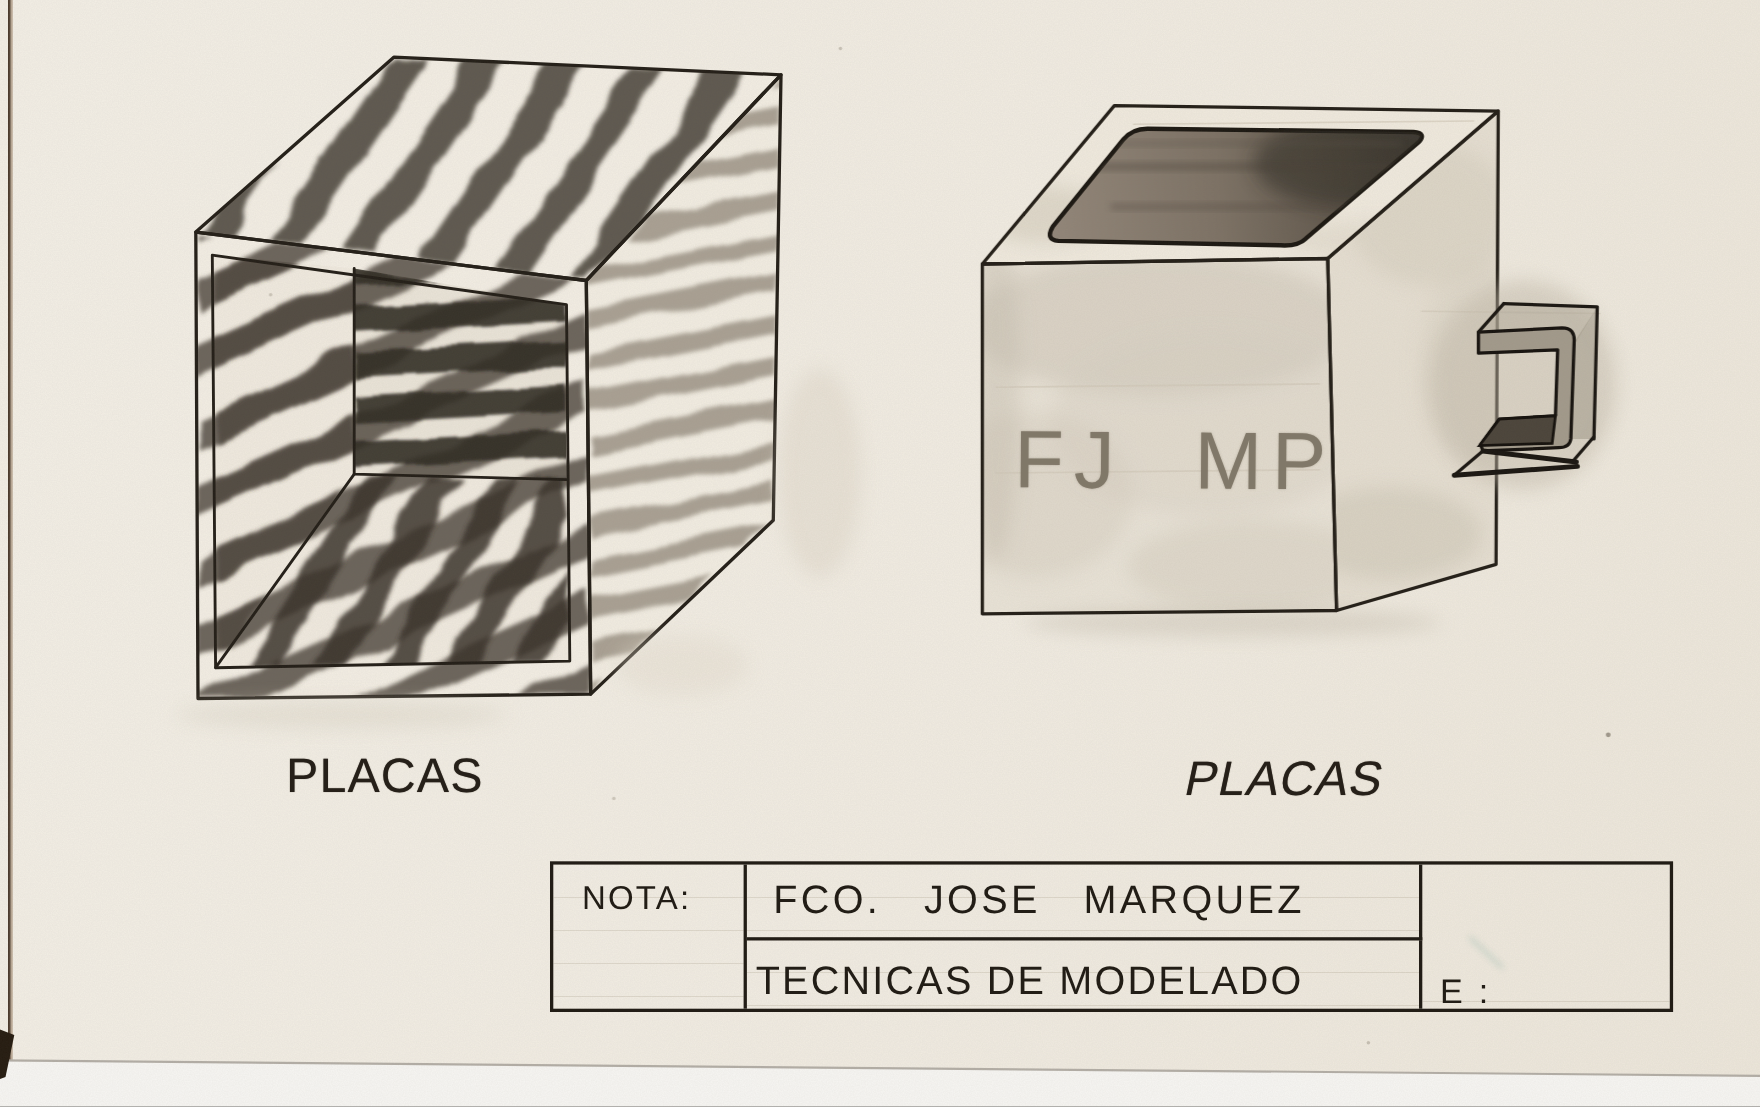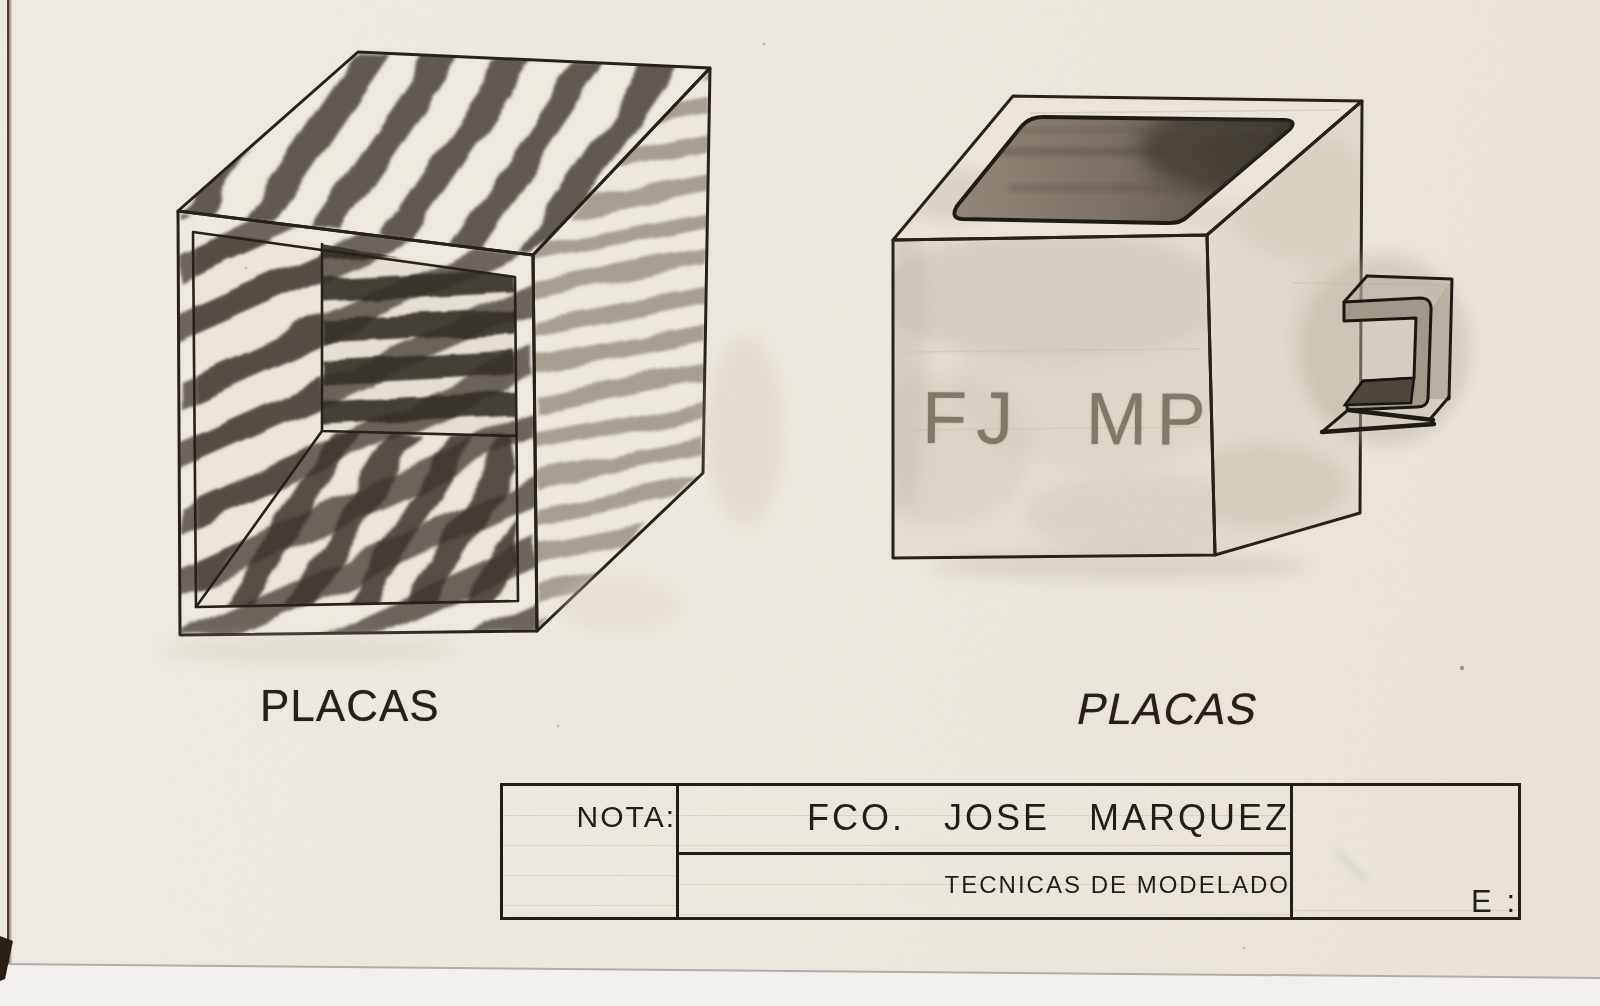--- a/index.html
+++ b/index.html
@@ -21,28 +21,28 @@
     font-size:74px;color:rgba(125,116,101,.92);letter-spacing:9px;word-spacing:34px;
     white-space:nowrap;text-shadow:0 0 2px rgba(125,116,101,.55);
     transform:rotate(.4deg);
   }
   
   .title-block{
     position:absolute;left:500px;top:783px;width:1021px;height:137px;
     border:3px solid #221d16;box-sizing:border-box;color:#221d16;
   }
   .tb-cell{position:absolute;box-sizing:border-box;
-    background-image:repeating-linear-gradient(180deg,rgba(0,0,0,0) 0 29px,rgba(150,138,116,.22) 29px 30px);text-align:right;}
+    background-image:repeating-linear-gradient(180deg,rgba(0,0,0,0) 0 29px,rgba(150,138,116,.22) 29px 30px);}
   .tb-nota{left:0;top:0;width:176px;height:131px;border-right:3px solid #221d16;
     font-size:30px;letter-spacing:2px;padding:14px 0 0 26px;}
   .tb-name{left:176px;top:0;width:614px;height:69px;border-right:3px solid #221d16;
     border-bottom:3px solid #221d16;font-size:36px;letter-spacing:3px;word-spacing:26px;
     padding:11px 0 0 24px;white-space:nowrap;}
   .tb-subject{left:176px;top:69px;width:614px;height:62px;border-right:3px solid #221d16;
-    font-size:24px;letter-spacing:2px;padding:16px 0 10px 8px;white-space:nowrap;}
+    font-size:36px;letter-spacing:2px;padding:16px 0 10px 8px;white-space:nowrap;}
   .tb-group{left:790px;top:0;width:225px;height:51px;border-bottom:3px solid #221d16;
     font-size:31px;letter-spacing:2px;padding:9px 0 0 16px;}
   .tb-date{left:790px;top:51px;width:225px;height:44px;border-bottom:3px solid #221d16;
     font-size:32px;letter-spacing:1px;padding:6px 0 0 14px;white-space:nowrap;}
   .tb-scale{left:790px;top:95px;width:225px;height:36px;
     font-size:31px;letter-spacing:3px;padding:3px 0 0 16px;}
 </style>
 </head>
 <body>
 

